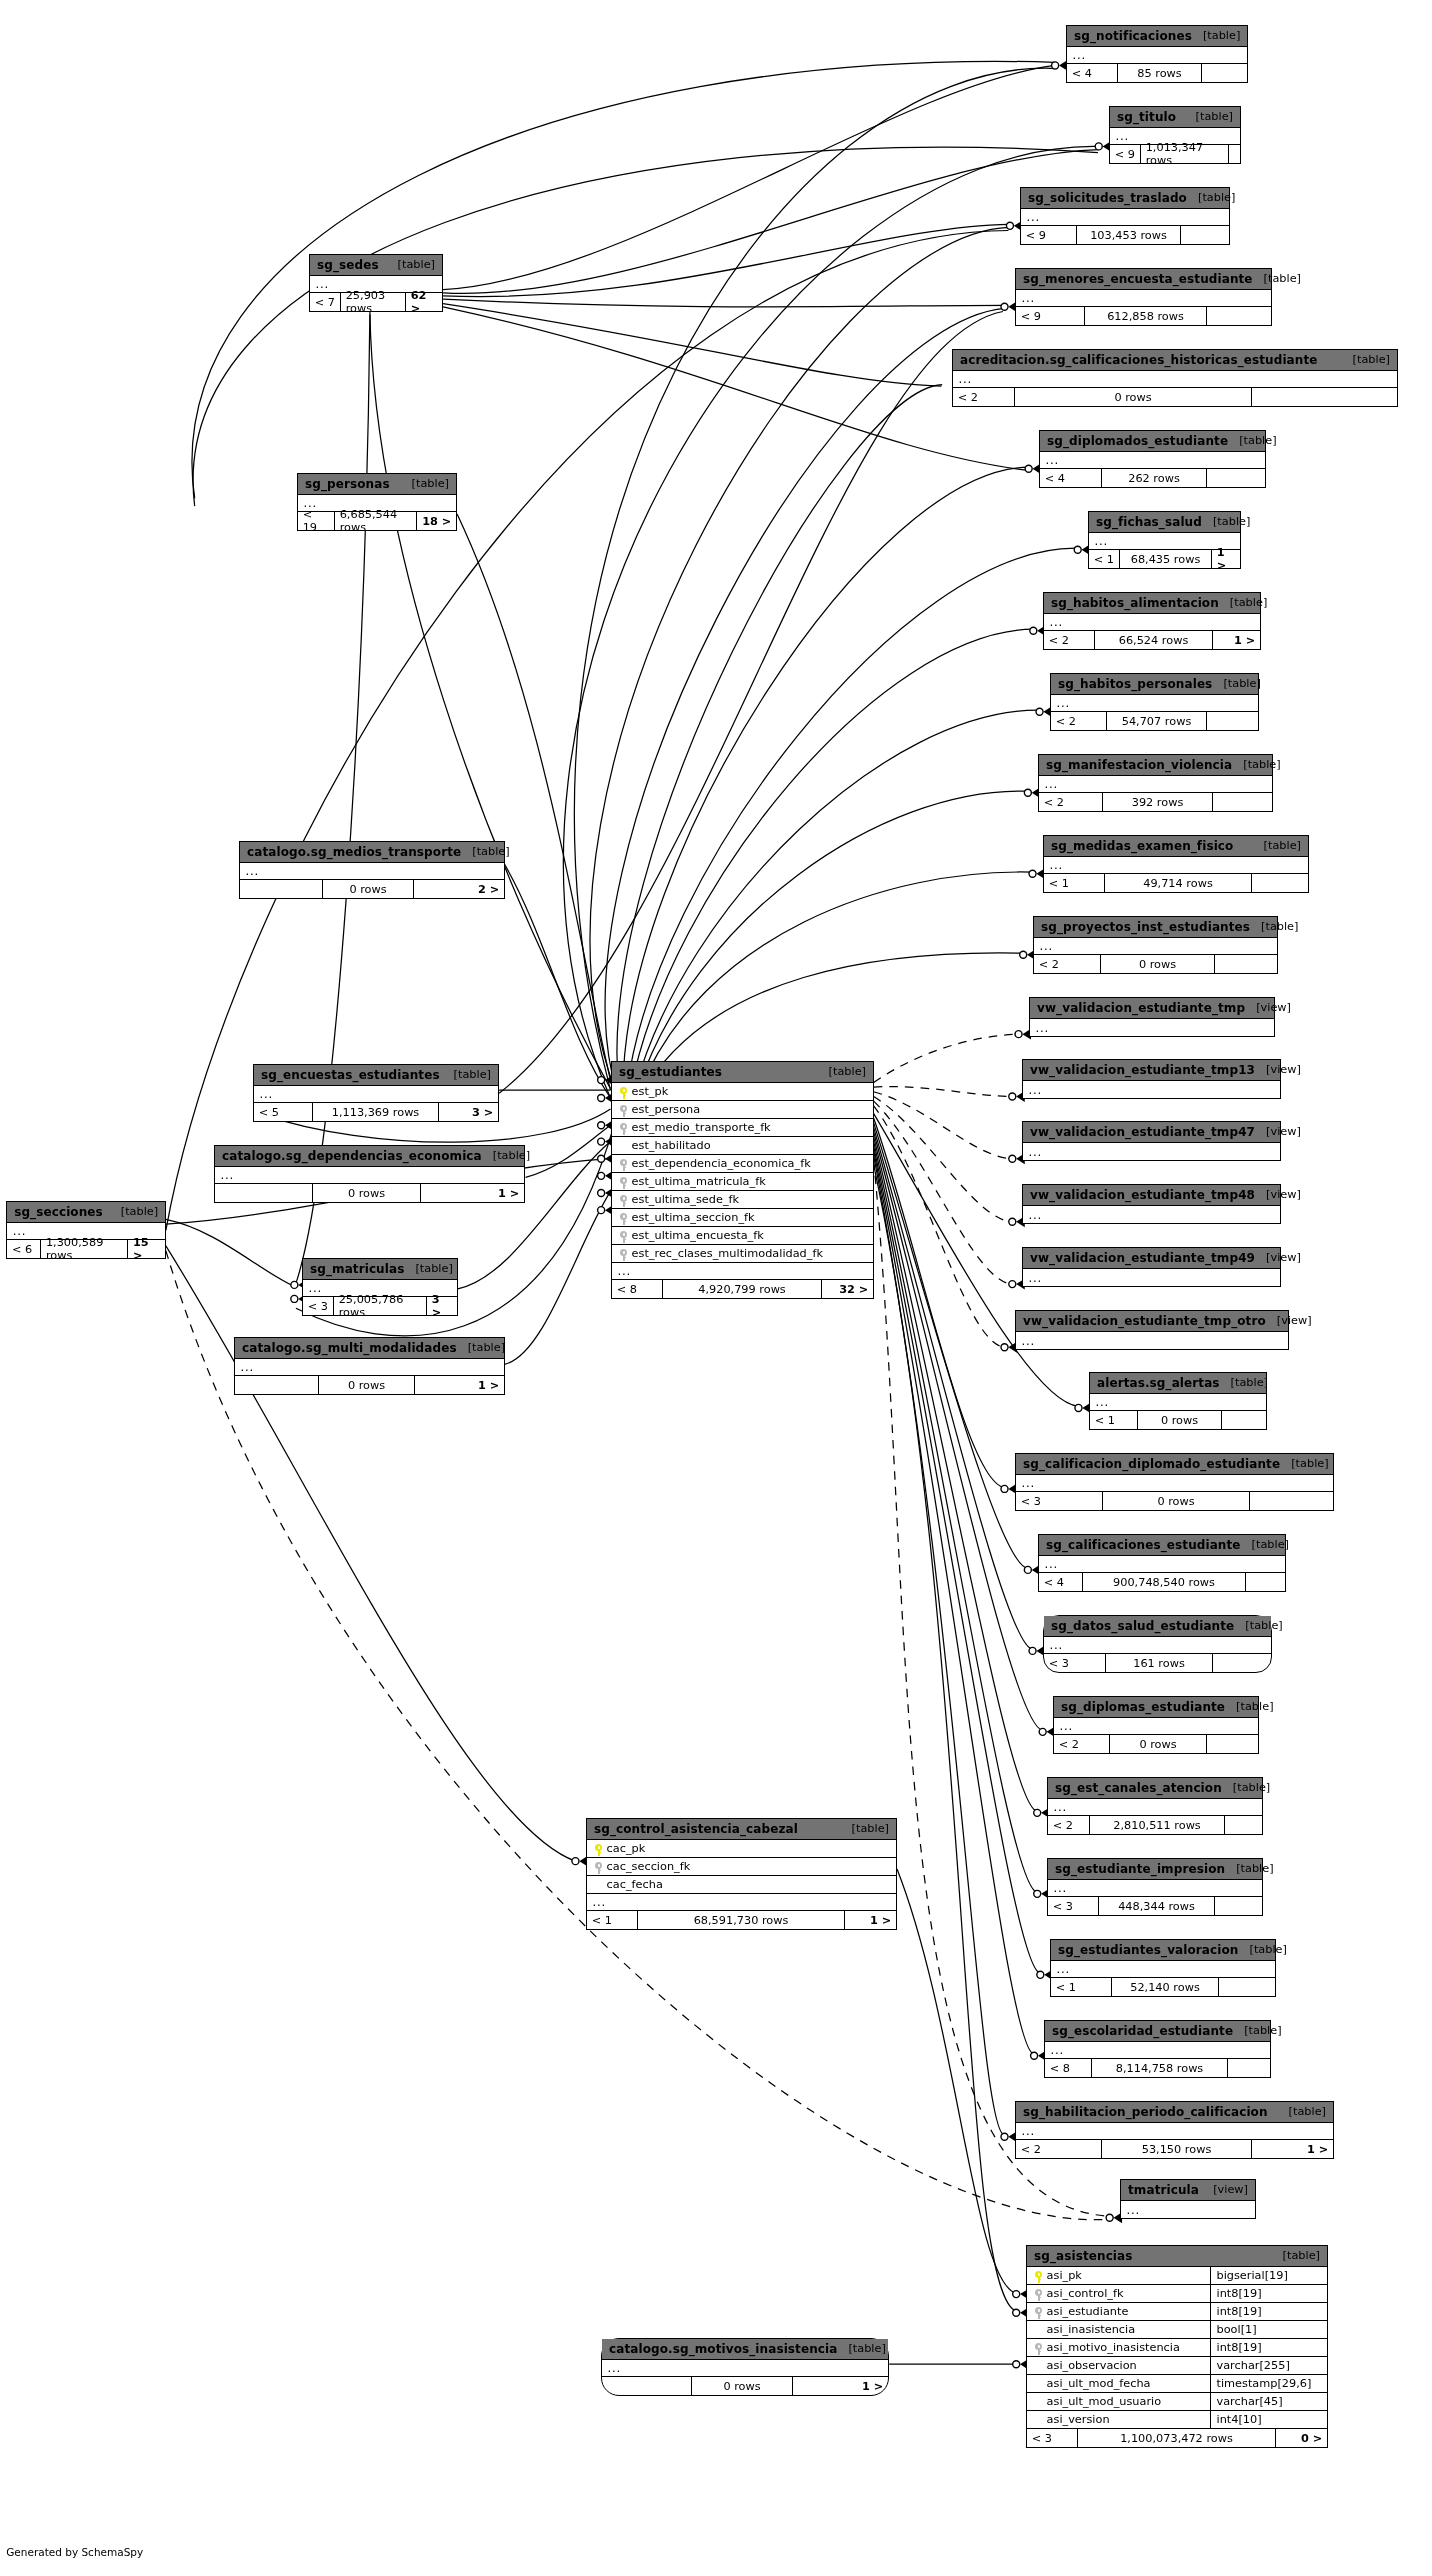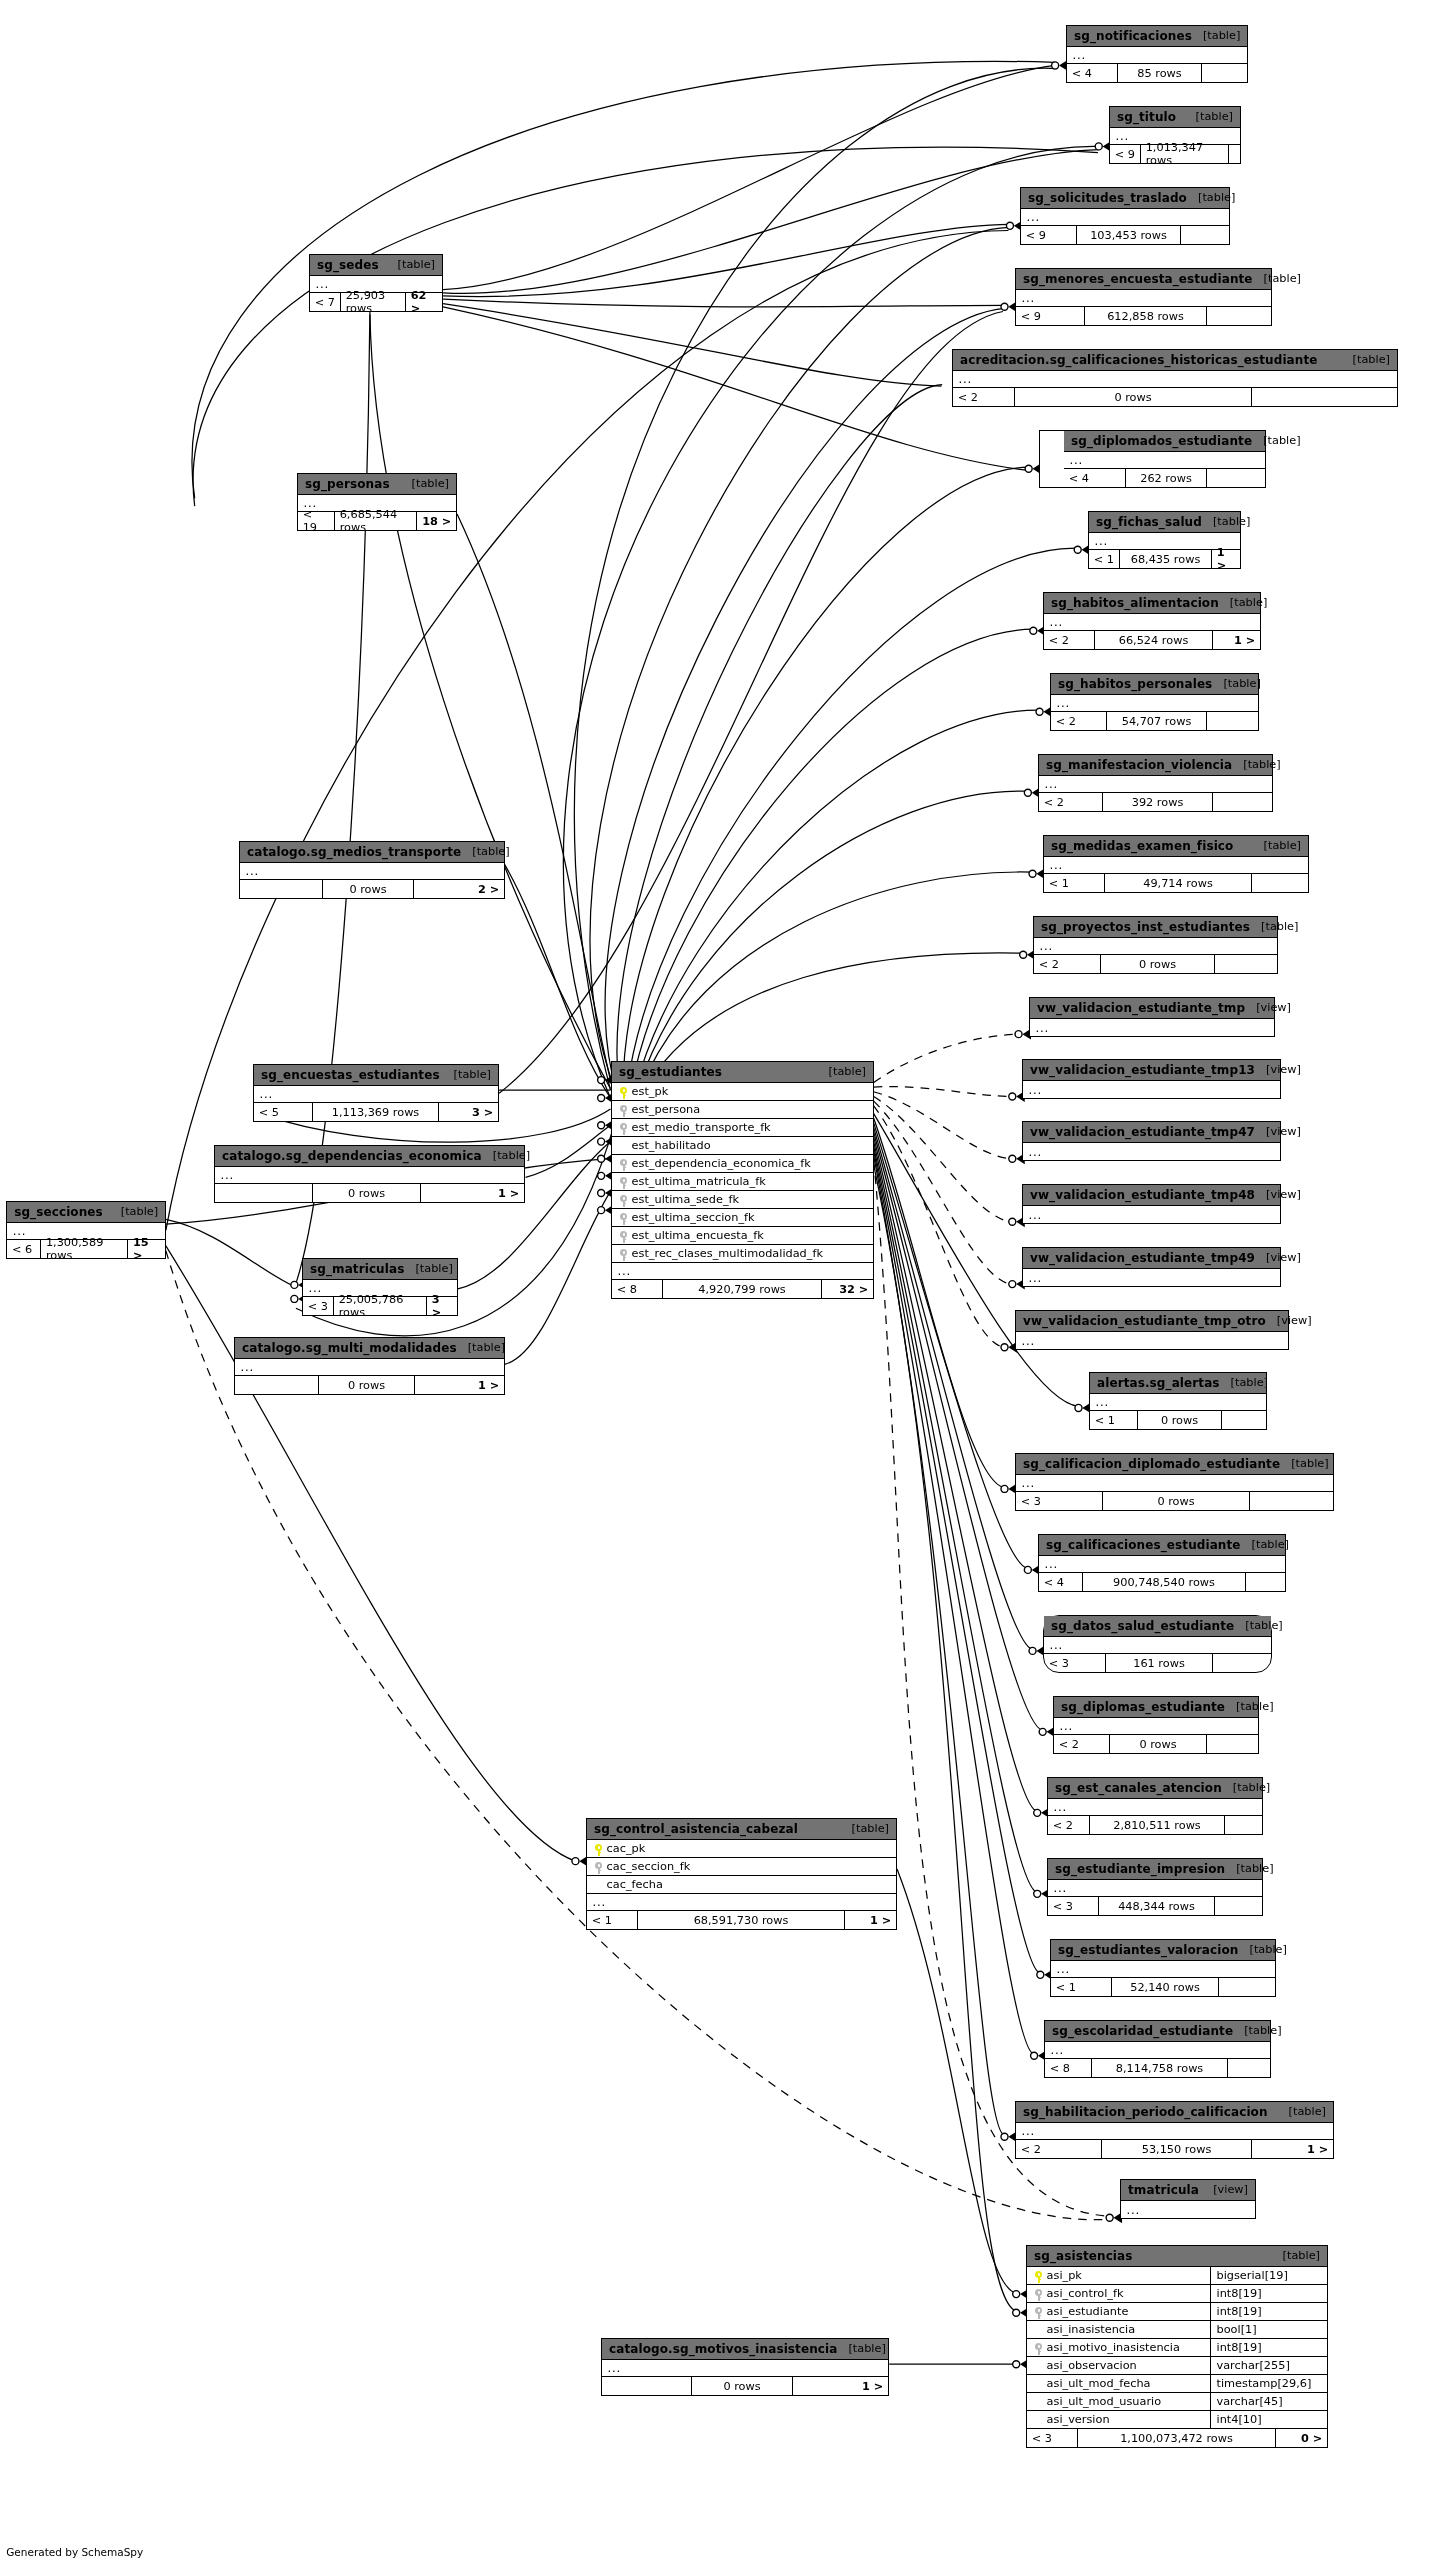--- a/index.html
+++ b/index.html
@@ -357,21 +357,21 @@
           <span class="tname">acreditacion.sg_calificaciones_historicas_estudiante</span>
           <span class="ttype">[table]</span>
         </div>
         <div class="ellipsis-row">...</div>
         <div class="foot sized" style="--lw: 62px; --rw: 145px;">
           <div class="f-l">&lt; 2</div>
           <div class="f-c">0 rows</div>
           <div class="f-r"></div>
         </div>
       </div>
-      <div class="node" style="left: 1039px; top: 430px; width: 227px; padding-left: 24px;">
+      <div class="node" style="left: 1039px; top: 430px; width: 227px;">
         <div class="node-title">
           <span class="tname">sg_diplomados_estudiante</span>
           <span class="ttype">[table]</span>
         </div>
         <div class="ellipsis-row">...</div>
         <div class="foot sized" style="--lw: 62px; --rw: 58px;">
           <div class="f-l">&lt; 4</div>
           <div class="f-c">262 rows</div>
           <div class="f-r"></div>
         </div>
@@ -706,21 +706,21 @@
           <span class="tname">catalogo.sg_multi_modalidades</span>
           <span class="ttype">[table]</span>
         </div>
         <div class="ellipsis-row">...</div>
         <div class="foot sized" style="--lw: 84px; --rw: 89px;">
           <div class="f-l"></div>
           <div class="f-c">0 rows</div>
           <div class="f-r">1 &gt;</div>
         </div>
       </div>
-      <div class="node" style="left: 601px; top: 2338px; width: 288px;">
+      <div class="node" style="left: 601px; top: 2338px; width: 288px; border-radius: 18px;">
         <div class="node-title">
           <span class="tname">catalogo.sg_motivos_inasistencia</span>
           <span class="ttype">[table]</span>
         </div>
         <div class="ellipsis-row">...</div>
         <div class="foot sized" style="--lw: 90px; --rw: 95px;">
           <div class="f-l"></div>
           <div class="f-c">0 rows</div>
           <div class="f-r">1 &gt;</div>
         </div>

